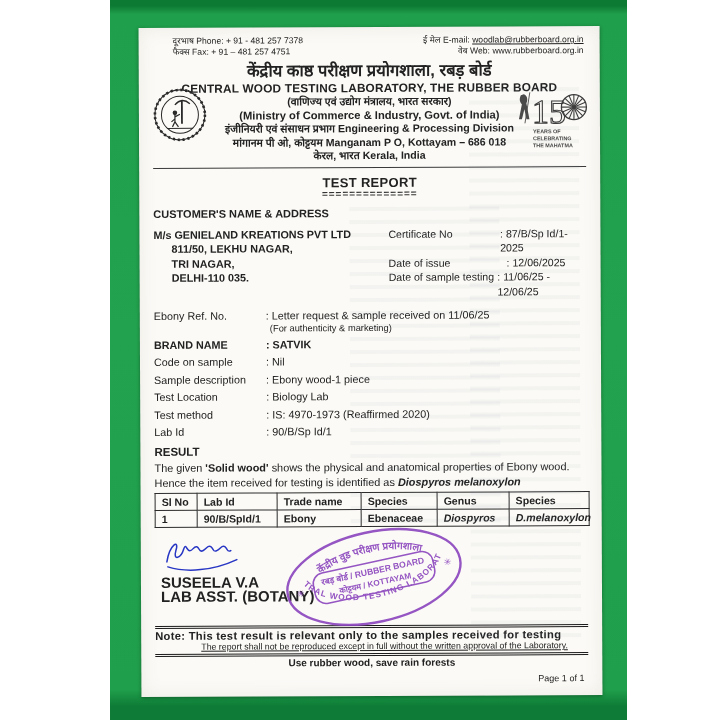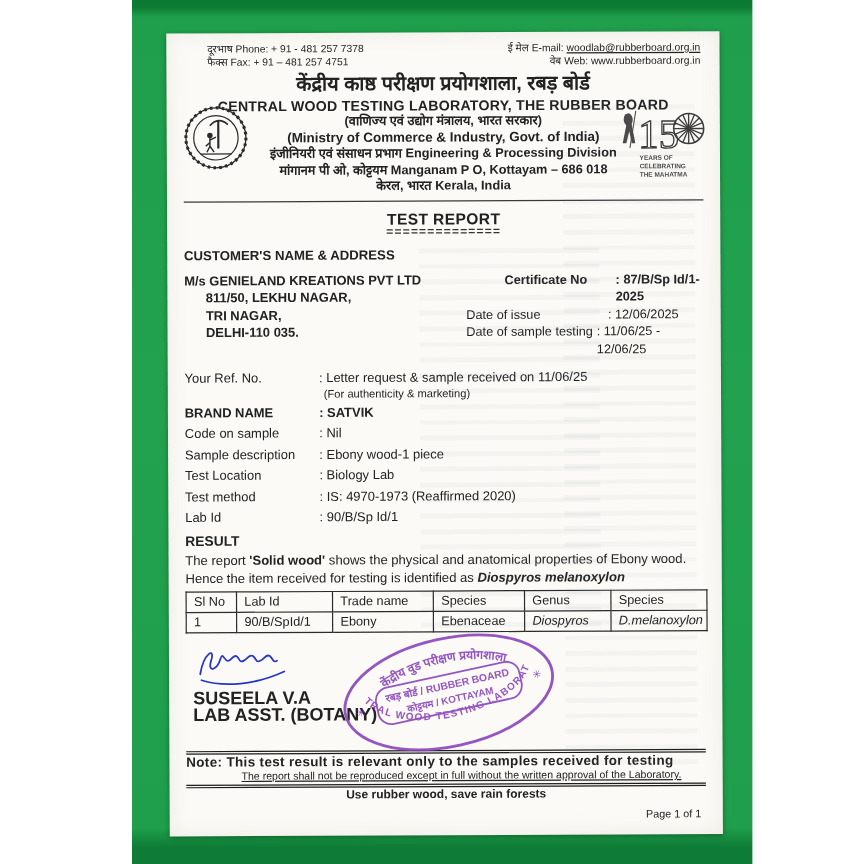--- a/index.html
+++ b/index.html
@@ -44,34 +44,34 @@
   .rpt-title{text-align:center;font-weight:bold;font-size:13px;margin-top:7px;letter-spacing:.3px;}
   .rpt-rule{text-align:center;font-size:10px;font-weight:bold;letter-spacing:1px;line-height:7px;color:#333;}
   .cust-head{font-weight:bold;font-size:11px;margin-top:10px;}
   
   .info{display:flex;margin-top:8px;}
   .cust-block{width:235px;font-weight:bold;font-size:10.8px;line-height:14.5px;}
   .cust-block div:nth-child(n+2){margin-left:18px;}
   .meta-block{flex:1;font-size:10.6px;line-height:14.5px;}
   .meta-row{display:flex;}
   .meta-row .ml{width:118px;}
-  .meta-row.b{font-weight:bold;margin-left:32px;}
+  .meta-row.b{font-weight:normal;}
   
   .fields{margin-top:10px;font-size:10.8px;}
   .frow{display:flex;margin-bottom:5.5px;}
   .frow .fl{width:112px;flex:none;}
   .frow.bold{font-weight:bold;}
   .fnote{font-size:9.3px;margin:-4px 0 5px 116px;}
   
   .result-head{font-weight:bold;font-size:11.5px;margin-top:8px;}
   .result-para{font-size:10.9px;line-height:14.5px;margin-top:3px;}
   .species{font-weight:bold;font-style:italic;}
   
   table.res{border-collapse:collapse;margin-top:3px;width:428px;table-layout:fixed;}
-  table.res th,table.res td{border:1.3px solid #2c2c2c;font-size:10.6px;padding:2px 6px;text-align:left;font-weight:normal;margin-top:35px;}
+  table.res th,table.res td{border:1.3px solid #2c2c2c;font-size:10.6px;padding:2px 6px;text-align:left;font-weight:bold;margin-top:35px;}
   th.bold,td.bold{font-weight:bold;}
   td.bi{font-weight:bold;font-style:italic;}
   
   .sign-row{position:relative;height:92px;margin-top:4px;}
   .sig-svg{position:absolute;left:6px;top:2px;}
   .sig-left{position:absolute;left:6px;top:44px;font-weight:bold;font-size:15px;line-height:14px;}
   .sig-right{position:absolute;right:6px;top:50px;font-weight:bold;font-size:10.8px;line-height:14px;}
   .stamp-svg{position:absolute;left:112px;top:-14px;opacity:.9;}
   
   .notebox{border-top:3px double #1c1c1c;border-bottom:3px double #1c1c1c;padding:1px 0 2px 0;margin-top:2px;}
@@ -166,21 +166,21 @@
       </div>
       <div class="meta-row">
         <span class="ml">Date of sample testing</span>
         <span>: 11/06/25 - 12/06/25</span>
       </div>
     </div>
   </div>
 
   <div class="fields">
     <div class="frow">
-      <span class="fl">Your Ref. No.</span>
+      <span class="fl">Ebony Ref. No.</span>
       <span>: Letter request &amp; sample received on 11/06/25</span>
     </div>
     <div class="fnote">(For authenticity &amp; marketing)</div>
     <div class="frow bold">
       <span class="fl">BRAND NAME</span>
       <span>: SATVIK</span>
     </div>
     <div class="frow">
       <span class="fl">Code on sample</span>
       <span>: Nil</span>
@@ -198,21 +198,21 @@
       <span>: IS: 4970-1973 (Reaffirmed 2020)</span>
     </div>
     <div class="frow">
       <span class="fl">Lab Id</span>
       <span>: 90/B/Sp Id/1</span>
     </div>
   </div>
 
   <div class="result-head">RESULT</div>
   <div class="result-para">
-    <span>The report </span><b>'Solid wood'</b><span> shows the physical and anatomical properties of Ebony wood.</span><br>
+    <span>The given </span><b>'Solid wood'</b><span> shows the physical and anatomical properties of Ebony wood.</span><br>
     <span>Hence the item received for testing is identified as </span><span class="species">Diospyros melanoxylon</span>
   </div>
 
   <table class="res">
     <colgroup>
         <col style="width:42px">
         <col style="width:80px">
         <col style="width:84px">
         <col style="width:76px">
         <col style="width:72px">

